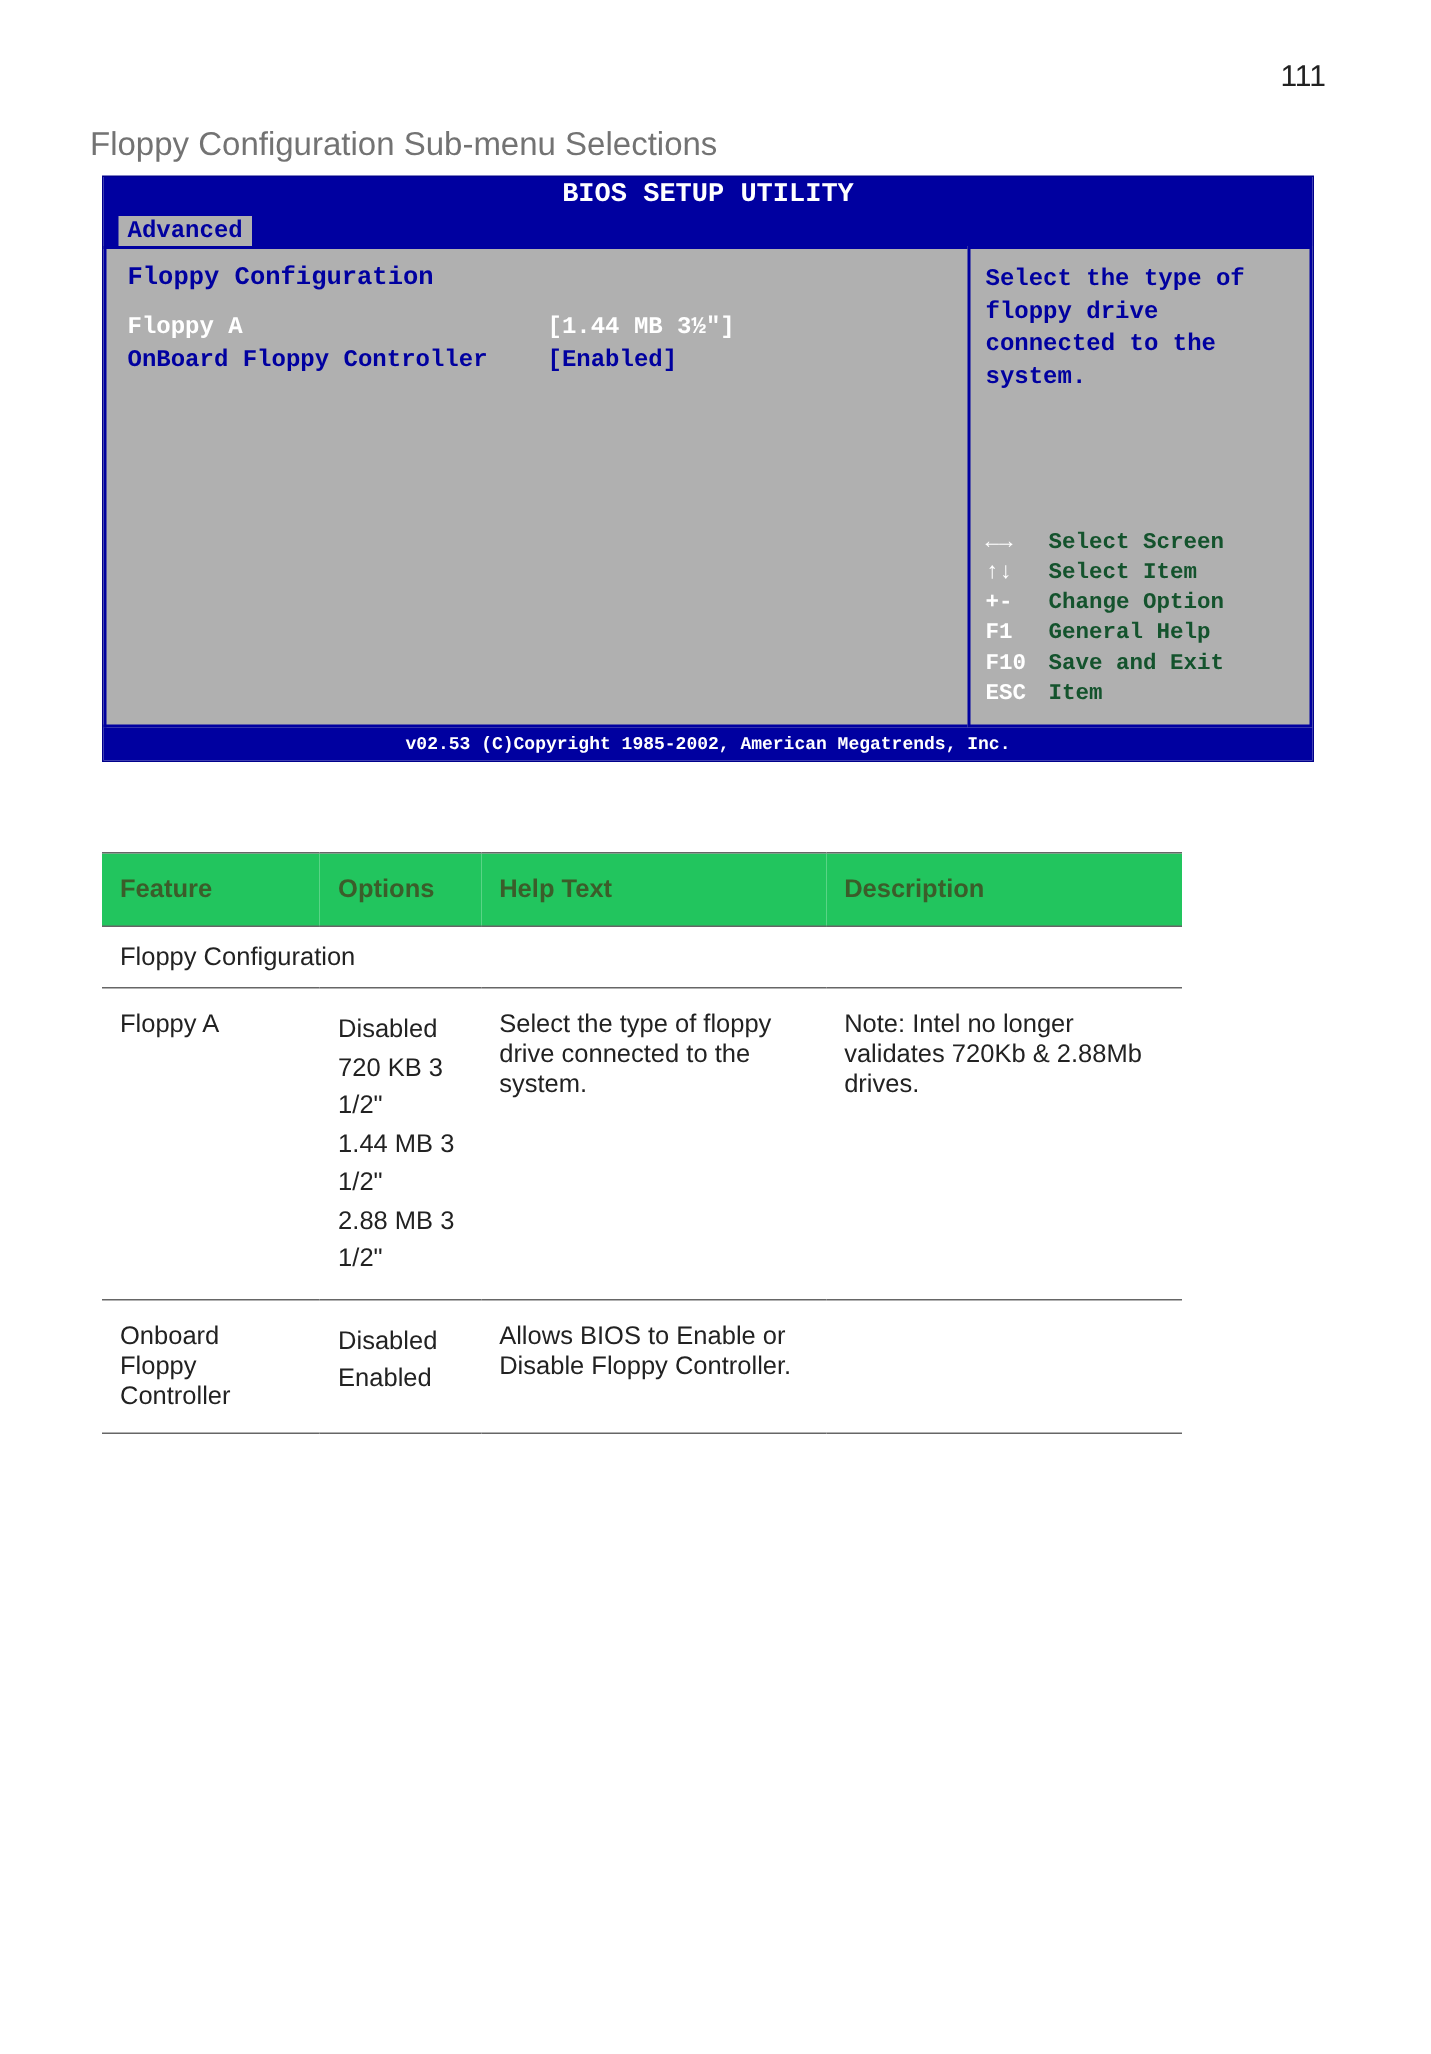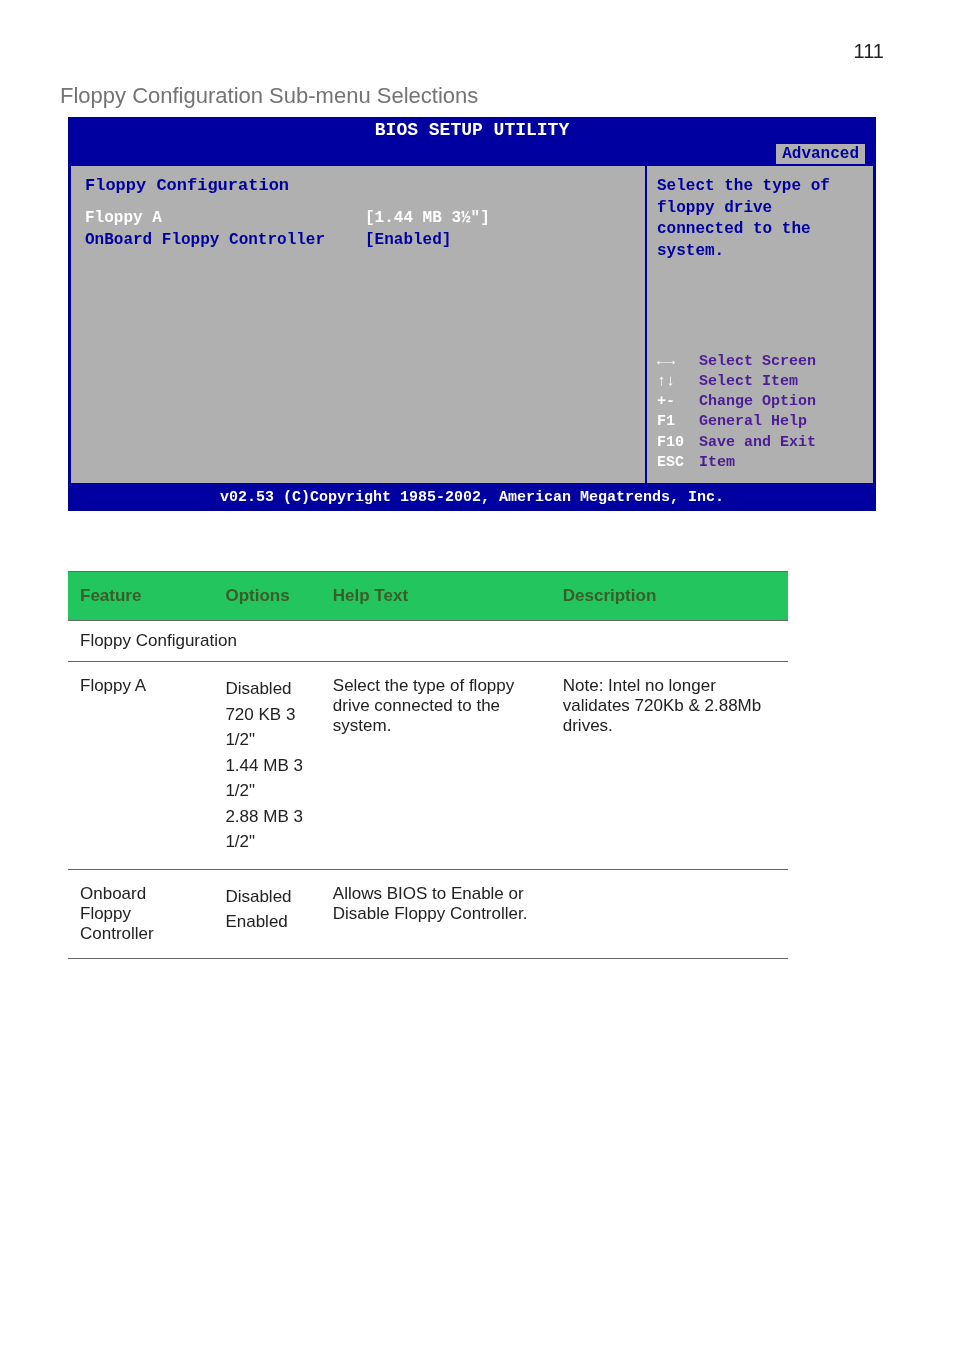--- a/index.html
+++ b/index.html
@@ -34,21 +34,20 @@
     background: #0000a0;
     color: #ffffff;
     text-align: center;
     font-size: 18px;
     padding: 2px 0 4px 0;
     position: relative;
   }
   .bios-tabs {
     background: #0000a0;
     padding: 0 10px;
-    text-align: right;
   }
   .bios-tab {
     display: inline-block;
     background: #b0b0b0;
     color: #0000a0;
     padding: 1px 6px;
     font-size: 16px;
   }
   .bios-body {
     background: #b0b0b0;
@@ -86,25 +85,25 @@
     color: #0000a0;
     font-size: 16px;
     line-height: 1.35;
   }
   .bios-legend {
     font-size: 15px;
     line-height: 1.35;
   }
   .bios-legend .line { display: flex; }
   .bios-legend .k { color: #ffffff; width: 42px; }
-  .bios-legend .d { color: #4c1d95; }
+  .bios-legend .d { color: #14532d; }
   .bios-footer {
     background: #0000a0;
     color: #ffffff;
-    font-size: 15px;
+    font-size: 12px;
     text-align: center;
     padding: 4px 0;
   }
   
   .data-table {
     width: 720px;
     margin-left: 8px;
     margin-top: 60px;
     border-collapse: collapse;
     font-size: 17px;

